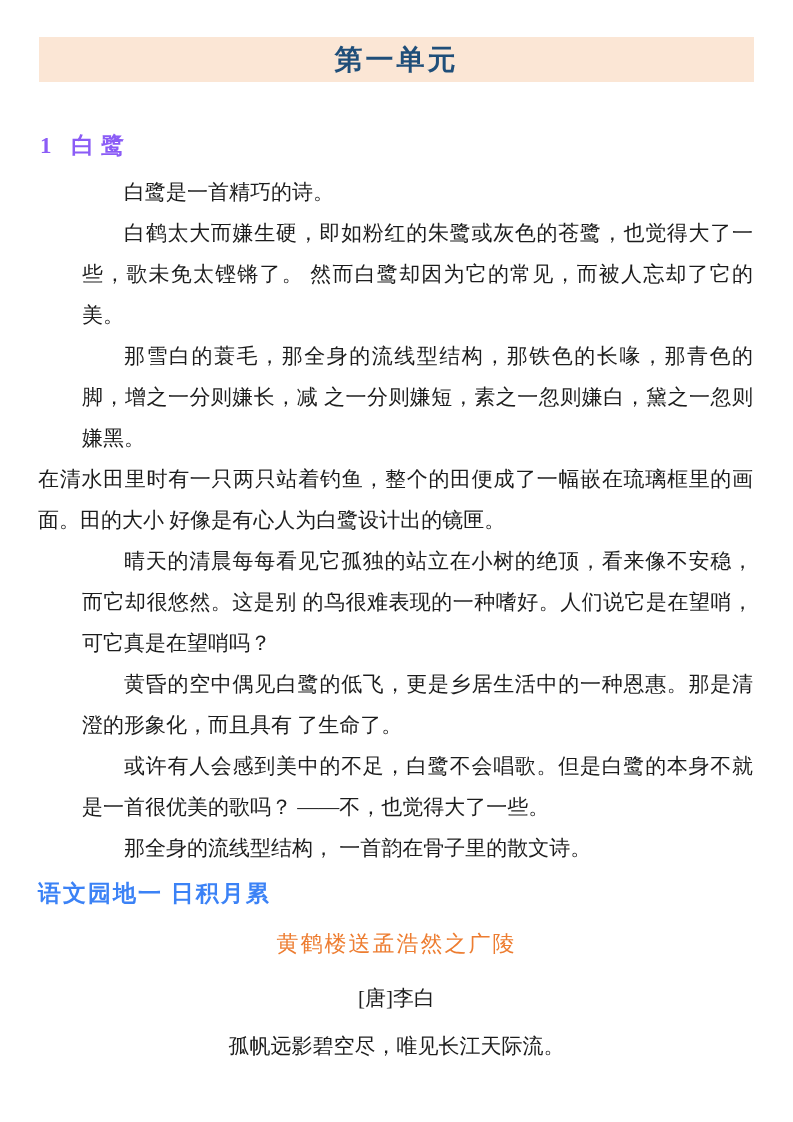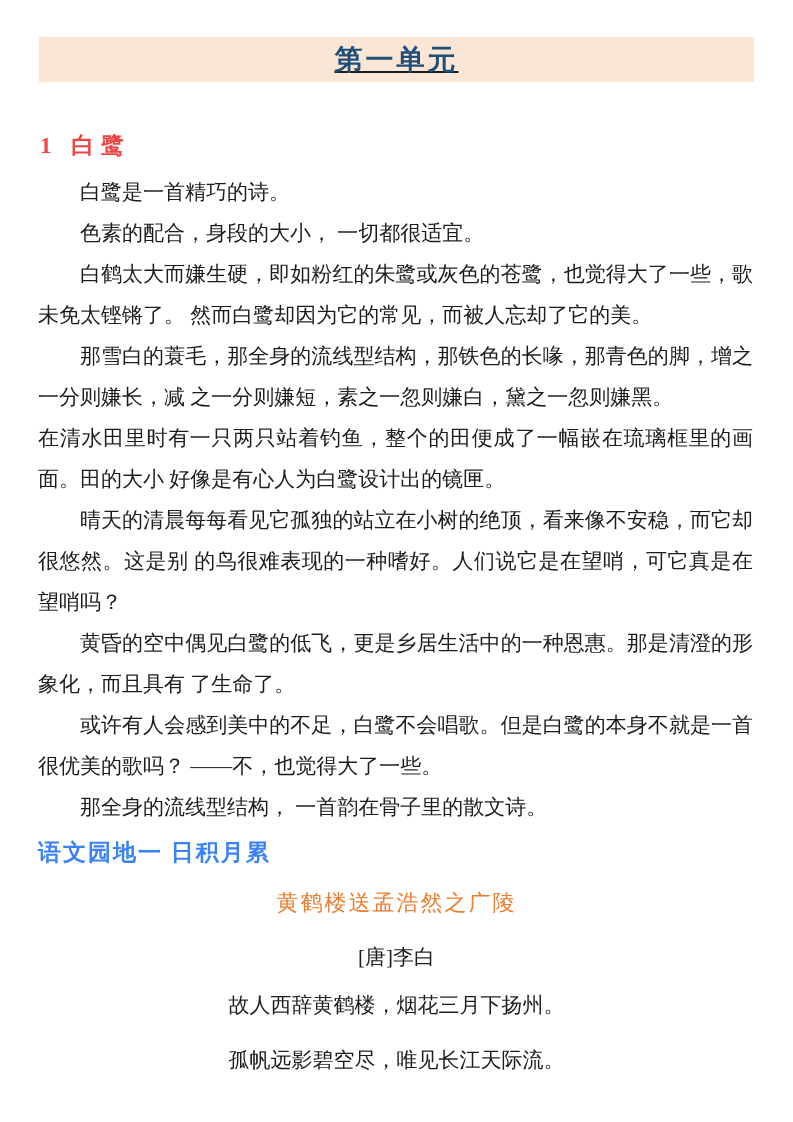--- a/index.html
+++ b/index.html
@@ -17,21 +17,20 @@
     font-family: "Liberation Serif", "DejaVu Serif", serif;
     color: #1c1c1c;
   }
   .banner {
     margin: 37px 39px 0 39px;
     height: 45px;
     background: #fbe6d5;
     display: flex;
     align-items: center;
     justify-content: center;
-    text-decoration: underline;
   }
   .banner-title {
     color: #1f4e79;
     font-size: 28px;
     font-weight: bold;
     letter-spacing: 3px;
     line-height: 1;
   }
   .lesson-heading {
     margin: 50px 40px 0 40px;
@@ -46,20 +45,21 @@
   }
   .para {
     margin: 0;
     font-size: 21px;
     line-height: 41px;
     text-align: justify;
     text-justify: inter-ideograph;
   }
   .para.indent {
     text-indent: 2em;
+    margin-left: 44px;
   }
   .garden-heading {
     margin: 10px 40px 0 38px;
     color: #1f4e79;
     font-size: 23px;
     font-weight: bold;
     letter-spacing: 2px;
     line-height: 1.3;
   }
   .poem {
@@ -87,40 +87,38 @@
 </style>
 </head>
 <body>
 
 <div class="page">
 
   <div class="banner" style="background: rgb(251, 230, 213);">
     <span class="banner-title" style="color: rgb(31, 78, 121);">第一单元</span>
   </div>
 
-  <div class="lesson-heading" style="color: #ef4444; font-family: Liberation Serif, serif;">1 白鹭</div>
+  <div class="lesson-heading" style="color: #8b5cf6; font-family: Liberation Serif, serif;">1 白鹭</div>
 
   <div class="content">
 
   <p class="para indent">白鹭是一首精巧的诗。</p>
-      <p class="para indent">色素的配合，身段的大小， 一切都很适宜。</p>
       <p class="para indent">白鹤太大而嫌生硬，即如粉红的朱鹭或灰色的苍鹭，也觉得大了一些，歌未免太铿锵了。 然而白鹭却因为它的常见，而被人忘却了它的美。</p>
       <p class="para indent">那雪白的蓑毛，那全身的流线型结构，那铁色的长喙，那青色的脚，增之一分则嫌长，减 之一分则嫌短，素之一忽则嫌白，黛之一忽则嫌黑。</p>
       <p class="para">在清水田里时有一只两只站着钓鱼，整个的田便成了一幅嵌在琉璃框里的画面。田的大小 好像是有心人为白鹭设计出的镜匣。</p>
       <p class="para indent">晴天的清晨每每看见它孤独的站立在小树的绝顶，看来像不安稳，而它却很悠然。这是别 的鸟很难表现的一种嗜好。人们说它是在望哨，可它真是在望哨吗？</p>
       <p class="para indent">黄昏的空中偶见白鹭的低飞，更是乡居生活中的一种恩惠。那是清澄的形象化，而且具有 了生命了。</p>
       <p class="para indent">或许有人会感到美中的不足，白鹭不会唱歌。但是白鹭的本身不就是一首很优美的歌吗？ ——不，也觉得大了一些。</p>
       <p class="para indent">那全身的流线型结构， 一首韵在骨子里的散文诗。</p>
     </div>
 
   <div class="garden-heading" style="color: #3b82f6;">语文园地一 日积月累</div>
 
   <div class="poem">
     <p class="poem-title" style="color: rgb(237, 125, 49);">黄鹤楼送孟浩然之广陵</p>
     <p class="poem-author">[唐]李白</p>
     <div>
 
-    <p class="poem-line">故人西辞黄鹤楼，烟花三月下扬州。</p>
         <p class="poem-line">孤帆远影碧空尽，唯见长江天际流。</p>
       </div>
   </div>
 
 </div>
 
 </body></html>

